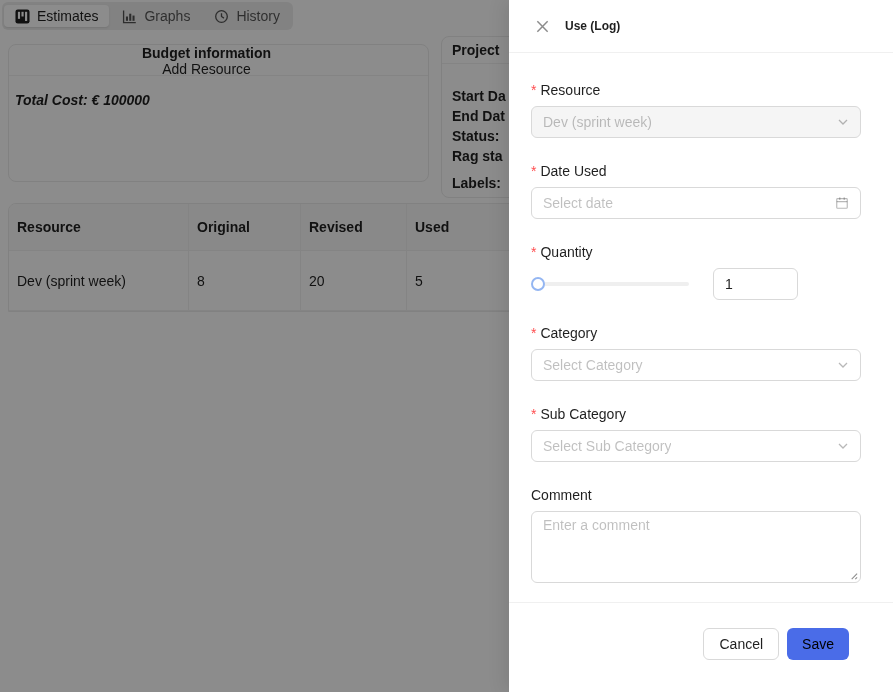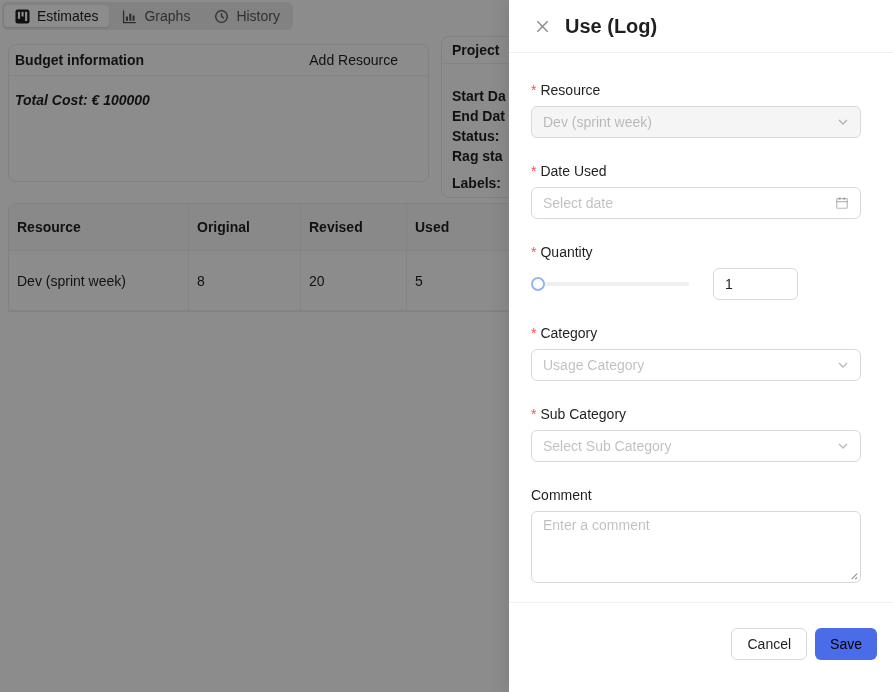--- a/index.html
+++ b/index.html
@@ -8,21 +8,21 @@
   .stage { position:relative; width:893px; height:692px; background:#fff; overflow:hidden; }
 
   
   .seg { position:absolute; left:2px; top:2px; height:28px; display:inline-flex; align-items:center; background:#ededed; border-radius:6px; padding:2px; gap:2px; }
   .seg-item { display:flex; align-items:center; gap:7px; padding:3px 11px; border-radius:4px; color:rgba(0,0,0,0.65); cursor:pointer; white-space:nowrap; }
   .seg-item.selected { background:#fff; color:rgba(0,0,0,0.88); box-shadow:0 1px 2px rgba(0,0,0,0.1); }
   .seg-item svg { display:block; }
 
   .card { position:absolute; background:#fff; border:1px solid #ebebeb; border-radius:8px; }
   .budget-card { left:8px; top:44px; width:421px; height:138px; }
-  .card-head { display:flex; align-items:center; justify-content:space-between; height:31px; padding:0 30px 0 6px; border-bottom:1px solid #f0f0f0; font-weight:700; }
+  .card-head { display:flex; align-items:center; justify-content:space-between; height:31px; padding:0 30px 0 6px; border-bottom:1px solid #f0f0f0; font-weight:700;flex-direction:column; }
   .card-action { font-weight:400; cursor:pointer; }
   .budget-body { padding:15px 6px 0;font-style:italic; }
   .budget-line { font-weight:700; line-height:19px; }
   .progress-row { display:flex; align-items:center; margin-top:13px; }
   .progress-rail { flex:1; height:8px; background:#ebebeb; border-radius:4px; overflow:hidden; }
   .progress-fill { height:100%; border-radius:4px; }
   .progress-text { width:40px; text-align:right; margin-left:6px; }
 
   .project-card { left:441px; top:36px; width:300px; height:162px; }
   .project-head { height:27px; display:flex; align-items:center; padding:0 10px; border-bottom:1px solid #f0f0f0; font-weight:700; }
@@ -36,39 +36,39 @@
   .res-table td { background:#fff; height:60px; padding:0 8px; border-right:1px solid #f0f0f0; border-bottom:1px solid #f0f0f0; }
   .res-table td:last-child { border-right:none; }
 
   
   .mask { position:absolute; left:0; top:0; width:509px; height:692px; background:rgba(0,0,0,0.45); z-index:10; }
 
   
   .drawer { position:absolute; left:509px; top:0; width:384px; height:692px; background:#fff; z-index:20; box-shadow:-6px 0 16px rgba(0,0,0,0.08); }
   .drawer-header { display:flex; align-items:center; padding:14px 24px; border-bottom:1px solid #f0f0f0; }
   .drawer-close { background:none; border:none; cursor:pointer; color:rgba(0,0,0,0.45); width:18px; height:18px; padding:0; display:flex; align-items:center; justify-content:center; }
-  .drawer-title { font-size:20px; font-weight:700; margin-left:14px; line-height:24px; }
+  .drawer-title { font-size:12px; font-weight:700; margin-left:14px; line-height:24px; }
   .drawer-body { padding:26px 32px 0 22px; }
   .form-item { margin-bottom:22px; }
   .form-label { display:flex; align-items:center; height:22px; margin-bottom:5px; }
   .req { color:#ff4d4f; margin-right:4px; font-size:14px; line-height:1; }
   .control { position:relative; display:flex; align-items:center; height:32px; border:1px solid #d9d9d9; border-radius:6px; background:#fff; padding:0 30px 0 11px; cursor:pointer; }
   .control.disabled { background:rgba(0,0,0,0.04); cursor:not-allowed; }
   .control .value { color:rgba(0,0,0,0.25); overflow:hidden; white-space:nowrap; }
   .suffix-icon { position:absolute; right:11px; top:50%; transform:translateY(-50%); color:rgba(0,0,0,0.28); display:flex; }
   .quantity-row { display:flex; align-items:center; }
   .slider { position:relative; width:160px; height:32px; cursor:pointer; }
   .slider-rail { position:absolute; left:2px; right:2px; top:14px; height:4px; background:#efefef; border-radius:2px; }
   .slider-handle { position:absolute; left:0; top:9px; width:14px; height:14px; background:#fff; border:2.5px solid #94b6f2; border-radius:50%; cursor:grab; }
   .qty-input { width:85px; height:32px; margin-left:22px; border:1px solid #d9d9d9; border-radius:6px; padding:0 11px; font-size:14px; font-family:inherit; color:rgba(0,0,0,0.88); outline:none; }
   .comment-box { position:relative; }
   .comment-ta { width:330px; height:72px; border:1px solid #d9d9d9; border-radius:6px; padding:5px 11px; font-size:14px; font-family:inherit; resize:none; outline:none; display:block; }
   .comment-ta::placeholder, .qty-input::placeholder { color:rgba(0,0,0,0.25); }
   .resize-grip { position:absolute; right:3px; bottom:3px; color:rgba(0,0,0,0.45); cursor:nwse-resize; display:flex; }
-  .drawer-footer { position:absolute; left:0; right:0; bottom:0; border-top:1px solid #f0f0f0; padding:25px 16px 32px; display:flex; justify-content:flex-end; gap:8px; background:#fff; }
+  .drawer-footer { position:absolute; left:0; right:0; bottom:0; border-top:1px solid #f0f0f0; padding:25px 44px 32px; display:flex; justify-content:flex-end; gap:8px; background:#fff; }
   .btn { height:32px; padding:0 15px; border-radius:6px; font-size:14px; font-family:inherit; cursor:pointer; display:flex; align-items:center; }
   .btn-default { background:#fff; border:1px solid #d9d9d9; color:rgba(0,0,0,0.88); }
   .btn-primary { border:none; color:#000000; }
 </style>
 </head>
 <body>
 
 <div class="stage">
 
   <div class="seg">
@@ -214,21 +214,21 @@
           <input class="qty-input" value="1" style="">
         </div>
       </div>
 
       <div class="form-item">
         <div class="form-label">
           <span class="req">*</span>
           <span>Category</span>
         </div>
         <div class="control">
-          <span class="value">Usage Category</span>
+          <span class="value">Select Category</span>
           <span class="suffix-icon">
             <svg width="12" height="12" viewBox="0 0 12 12" fill="none" stroke="currentColor" stroke-width="1.3">
                 <path d="M2 4l4 4 4-4"></path>
               </svg>
           </span>
         </div>
       </div>
 
       <div class="form-item">
         <div class="form-label">

